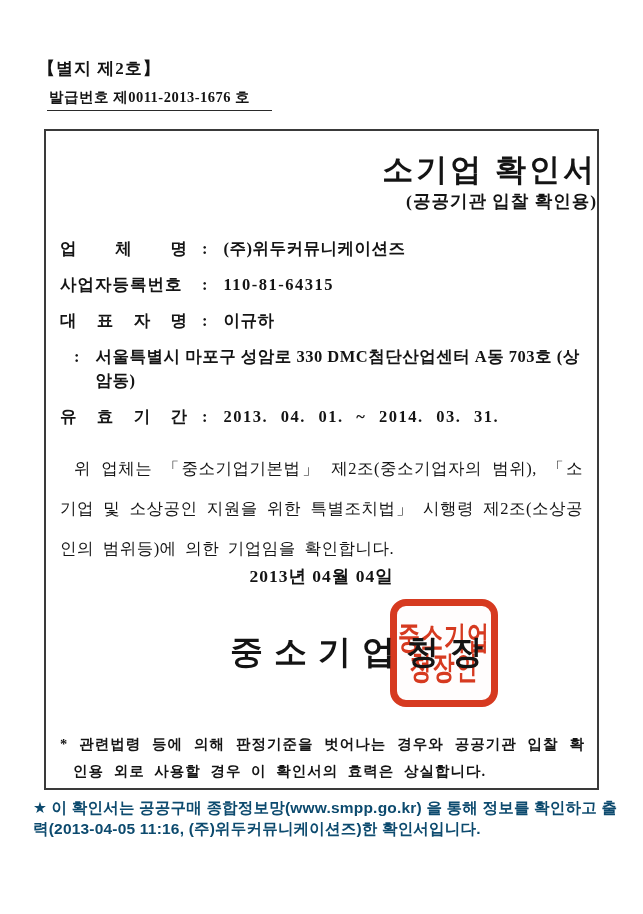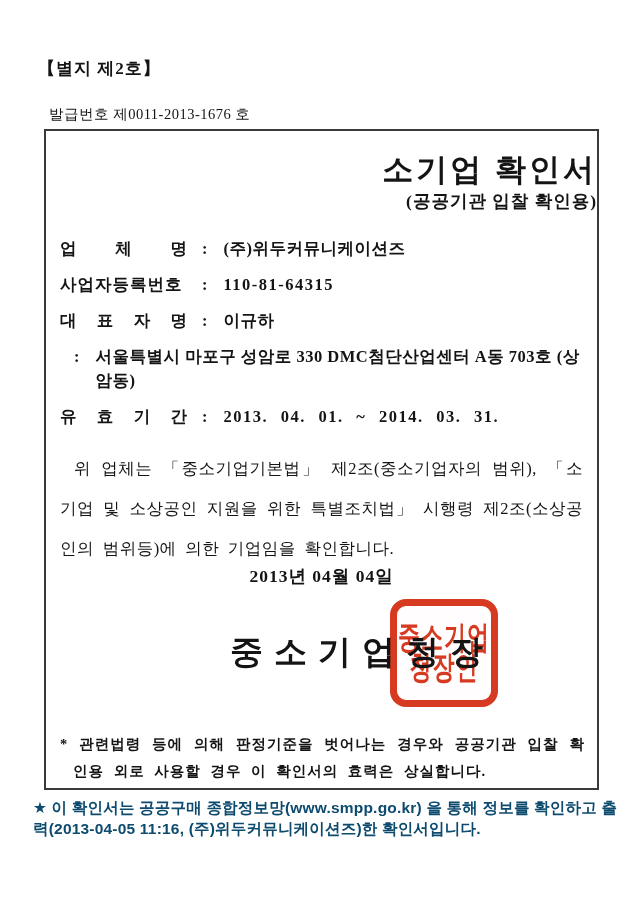--- a/index.html
+++ b/index.html
@@ -9,24 +9,24 @@
     background:#ffffff;
     font-family:"Liberation Serif","DejaVu Serif",serif;
     color:#141414;
     overflow:hidden;
   }
   .form-label{
     position:absolute;left:38px;top:57px;
     font-size:17px;font-weight:bold;letter-spacing:1px;
   }
   .issue-number{
-    position:absolute;left:47px;top:105px;
-    font-size:14.5px;font-weight:normal;letter-spacing:0.5px;
+    position:absolute;left:47px;top:88px;
+    font-size:14.5px;font-weight:bold;letter-spacing:0.5px;
     border-bottom:1.5px solid #2a2a2a;
-    padding:0 22px 9px 2px;
+    padding:0 22px 3px 2px;
   }
   .cert-box{
     position:absolute;left:44px;top:129px;
     width:551px;height:657px;
     border:2px solid #3a3a3a;
     background:#ffffff;
   }
   .title-area{position:absolute;top:22px;left:0;right:0;text-align:right;}
   .title{
     font-size:31px;font-weight:bold;letter-spacing:3px;line-height:34px;

